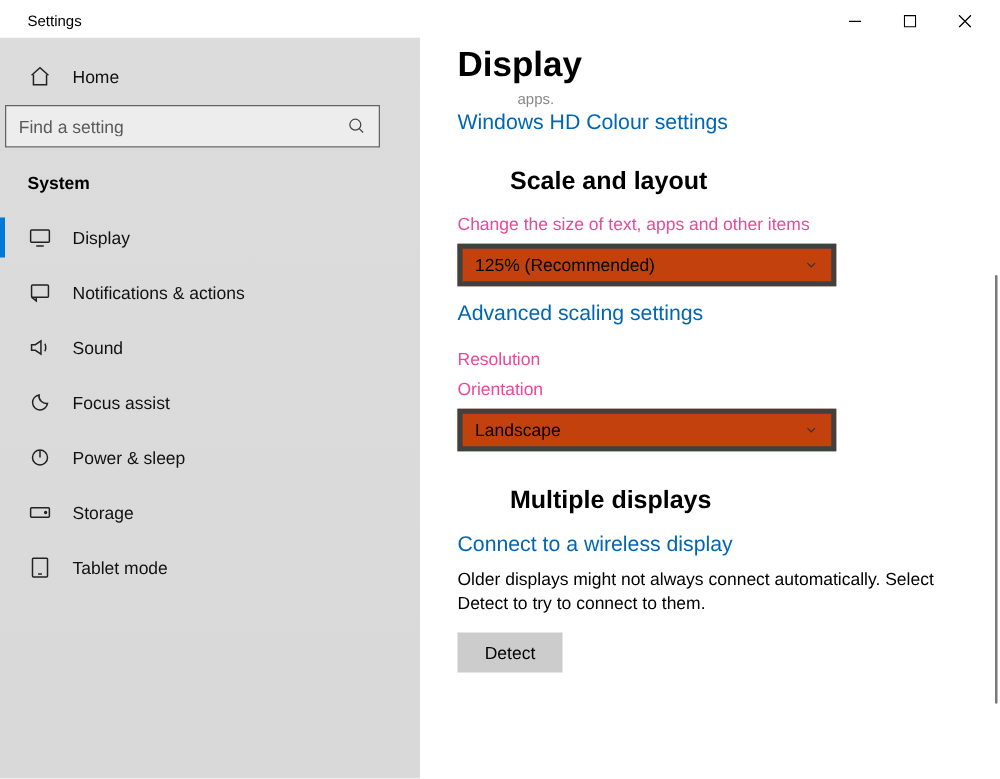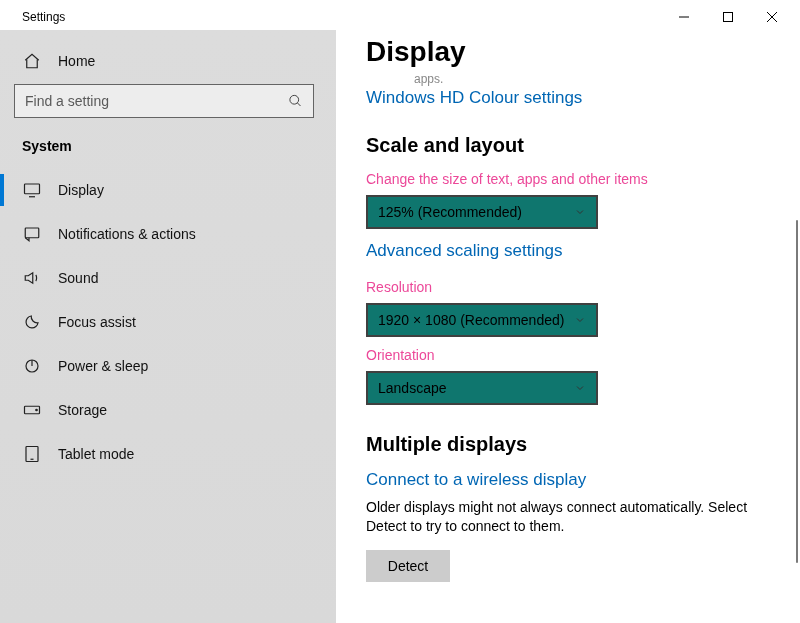--- a/index.html
+++ b/index.html
@@ -62,21 +62,21 @@
     .home-row .icon-slot {
       width: 20px;
       display: flex;
       justify-content: center;
     }
     .home-row span.label {
       font-size: 14px;
       color: #111;
     }
     .search-wrap {
-      padding: 0 14px 0 14px;
+      padding: 0 14px 0 4px;
       margin-bottom: 16px;
       border-radius: 17px;
     }
     .search-box {
       position: relative;
       width: 300px;
       height: 34px;
       border: 1px solid #646464;
       background: #ededed;
       display: flex;
@@ -162,31 +162,32 @@
       font-size: 17px;
       margin-top: 2px;
       display: inline-block;
     }
     .section-h {
       font-size: 20px;
       font-weight: 600;
       color: #000;
       margin-top: 26px;
       margin-bottom: 14px;
+      margin-left: 42px;
     }
     .field-label {
       font-size: 14px;
       color: #ec4899;
       margin-bottom: 8px;
     }
     .dropdown {
-      width: 232px;
+      width: 303px;
       height: 34px;
-      border: 2px solid #404040;
-      background: #0f766e;
+      border: 4px solid #404040;
+      background: #c2410c;
       display: flex;
       align-items: center;
       justify-content: space-between;
       padding: 0 10px 0 10px;
       font-size: 14px;
       color: #000;
       margin-bottom: 10px;
     }
     .dropdown .chev {
       color: #333;
@@ -362,28 +363,20 @@
       <span>125% (Recommended)</span>
       <span class="chev">
         <svg width="12" height="12" viewBox="0 0 24 24" fill="none" stroke="#333" stroke-width="2">
             <path d="M6 9l6 6 6-6"></path>
           </svg>
       </span>
     </div>
     <a class="link">Advanced scaling settings</a>
 
     <div class="field-label" style="margin-top:18px">Resolution</div>
-    <div class="dropdown">
-      <span>1920 × 1080 (Recommended)</span>
-      <span class="chev">
-        <svg width="12" height="12" viewBox="0 0 24 24" fill="none" stroke="#333" stroke-width="2">
-            <path d="M6 9l6 6 6-6"></path>
-          </svg>
-      </span>
-    </div>
 
     <div class="field-label" style="margin-top:6px">Orientation</div>
     <div class="dropdown">
       <span>Landscape</span>
       <span class="chev">
         <svg width="12" height="12" viewBox="0 0 24 24" fill="none" stroke="#333" stroke-width="2">
             <path d="M6 9l6 6 6-6"></path>
           </svg>
       </span>
     </div>

